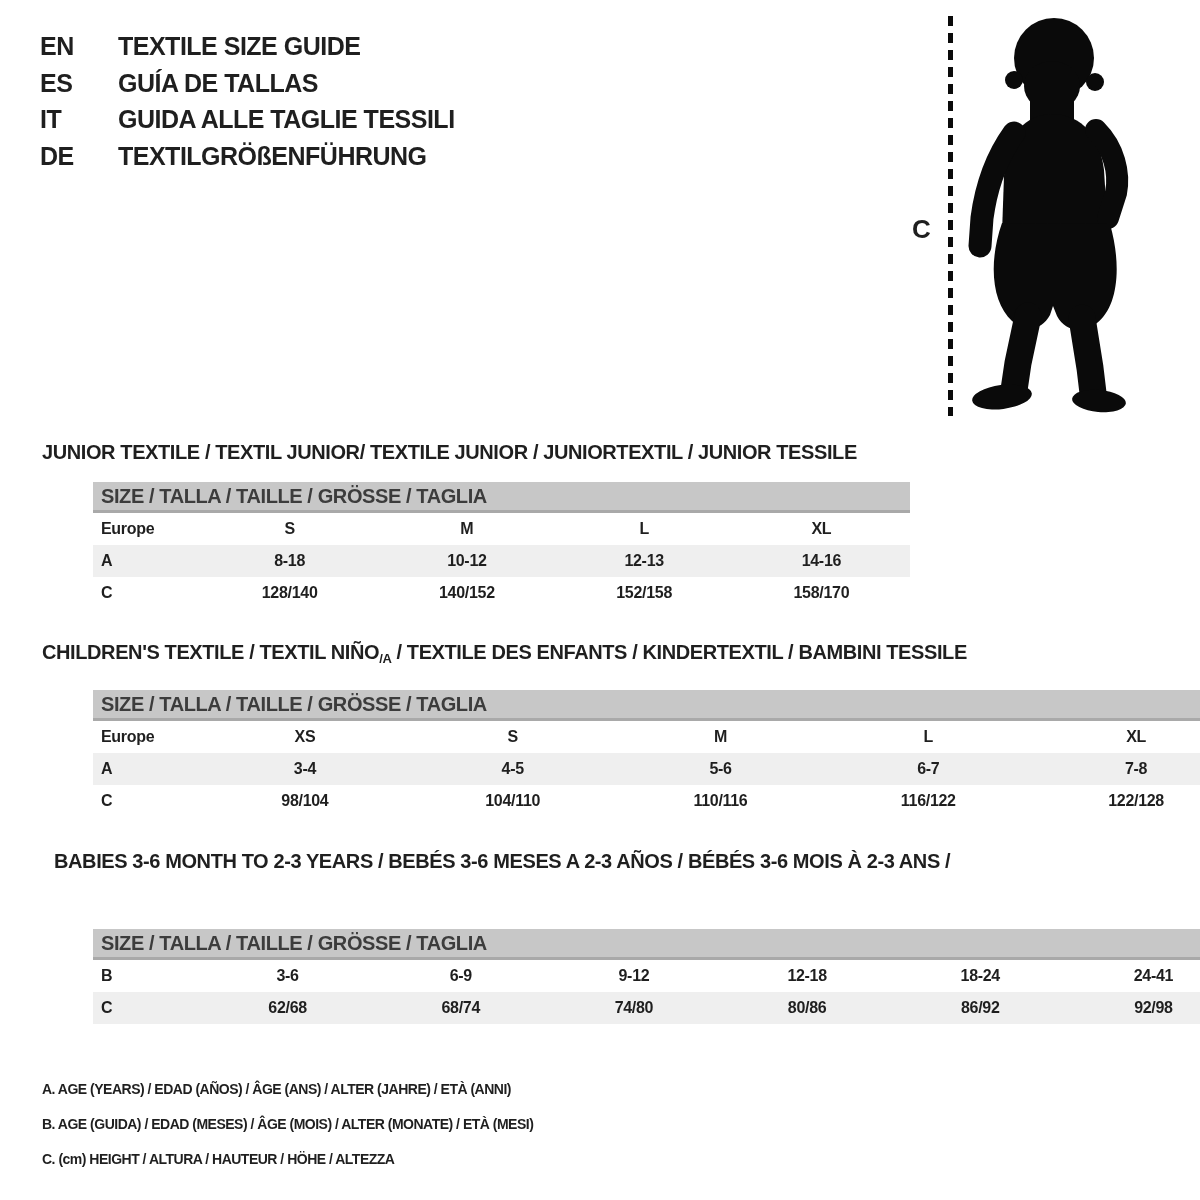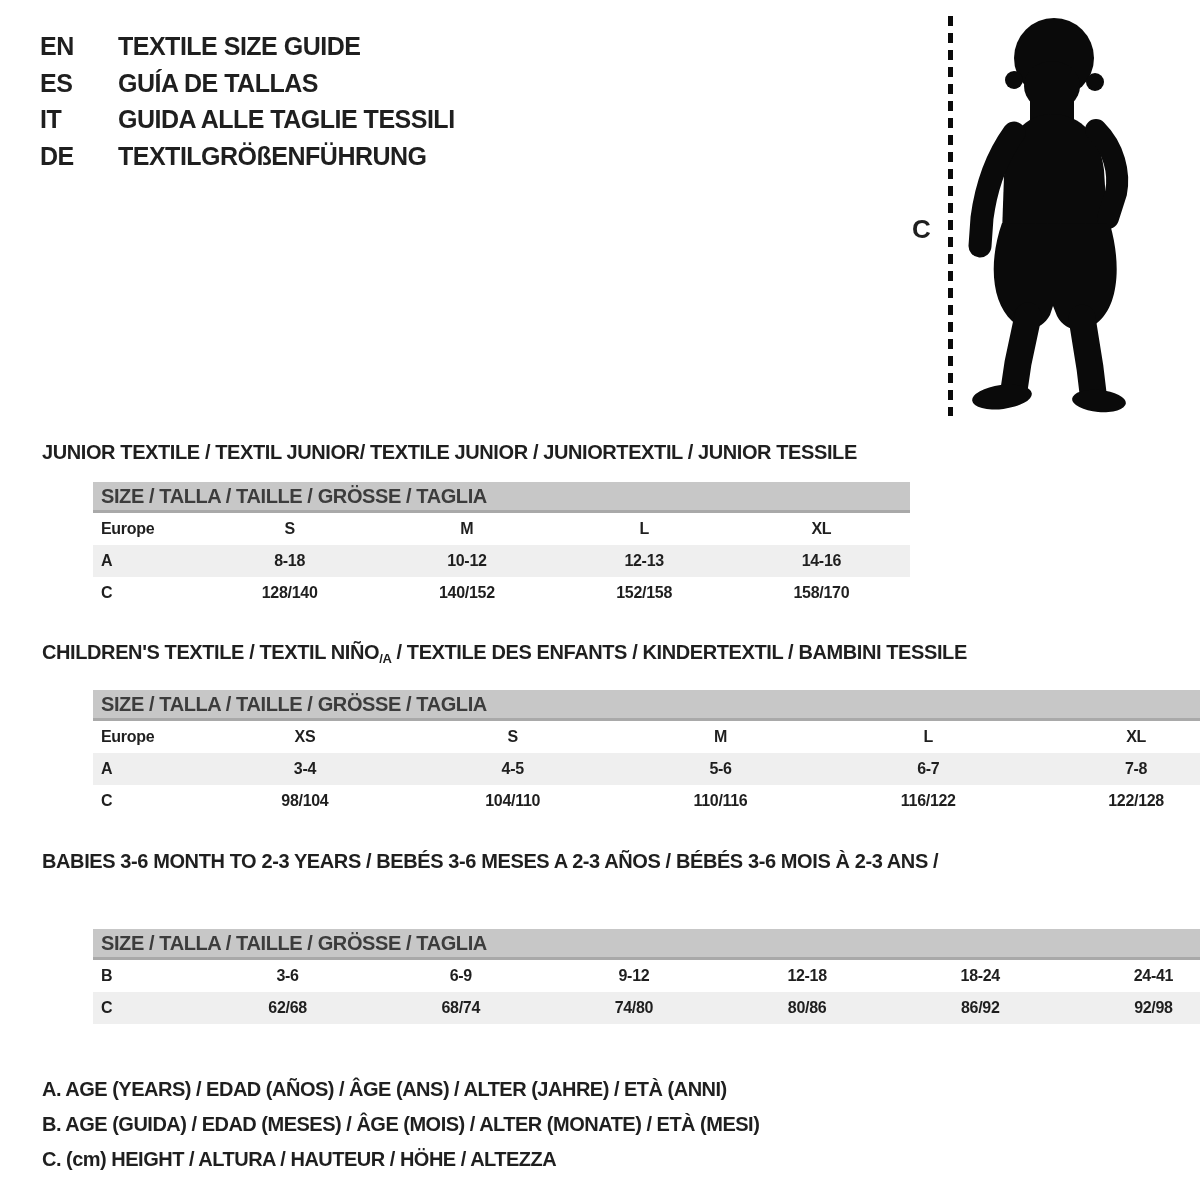--- a/index.html
+++ b/index.html
@@ -29,24 +29,24 @@
     border-bottom:3px solid var(--bar-edge,#a9a9a9);
   }
   .trow{display:flex;height:32px;line-height:32px;font-size:16px;font-weight:700;letter-spacing:-0.3px;}
   .trow.shaded{background:var(--shade,#efefef);}
   .rlabel{width:100px;flex:none;padding-left:8px;}
   .cell{flex:1;text-align:center;}
   #junior-title{top:440px;}
   #junior-table{top:482px;width:817px;}
   #children-title{top:640px;}
   #children-table{top:690px;width:1147px;}
-  #babies-title{top:843px;line-height:36px;}
+  #babies-title{top:843px;line-height:36px;margin-left:12px;}
   #babies-table{top:929px;width:1147px;}
   
-  .legend{position:absolute;left:42px;top:1072px;font-size:20px;font-weight:700;letter-spacing:-0.5px;line-height:35px;}
+  .legend{position:absolute;left:42px;top:1072px;font-size:14px;font-weight:700;letter-spacing:-0.5px;line-height:35px;}
 </style>
 </head>
 <body>
 
 <div class="canvas">
 
   <div class="lang-block">
     <div class="lang-row">
       <span class="lang-code">EN</span>
       <span class="lang-title">TEXTILE SIZE GUIDE</span>

